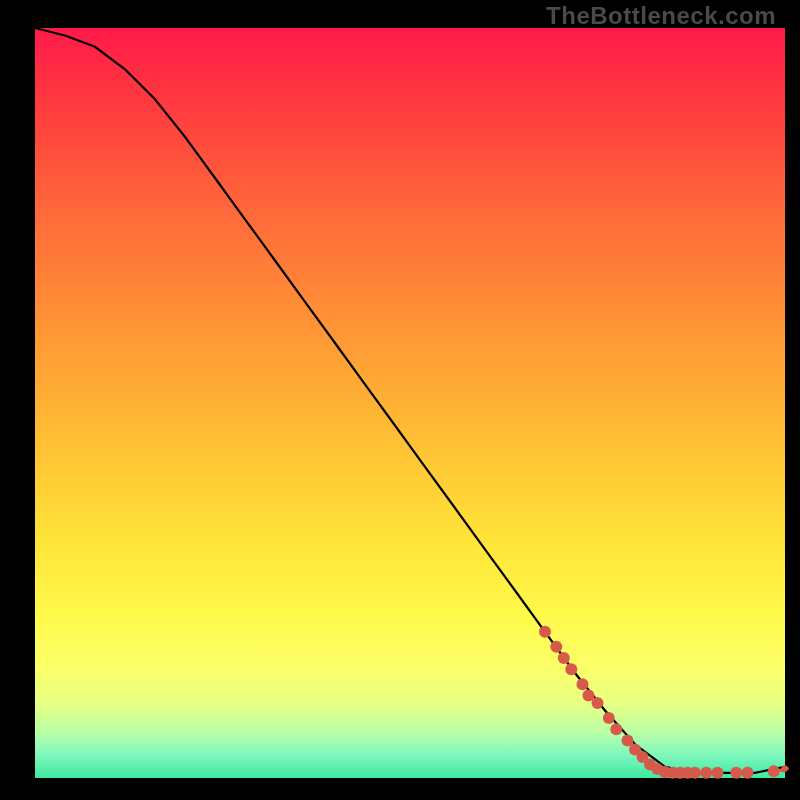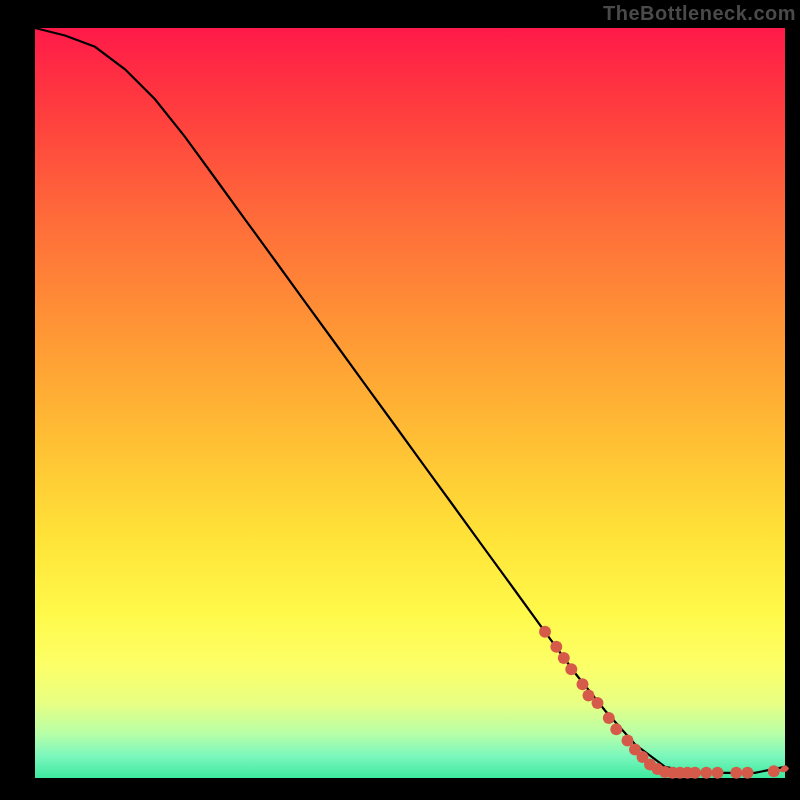--- a/index.html
+++ b/index.html
@@ -15,23 +15,23 @@
     position: absolute;
     left: 0;
     top: 0;
     width: 800px;
     height: 800px;
     background: #000;
   }
   .attribution {
     position: absolute;
     top: 2px;
-    right: 4px;
+    right: 24px;
     color: #4a4a4a;
-    font-size: 20px;
+    font-size: 24px;
     font-weight: bold;
     letter-spacing: 0.5px;
   }
   .plot {
     position: absolute;
     left: 35px;
     top: 28px;
     width: 750px;
     height: 750px;
   }

